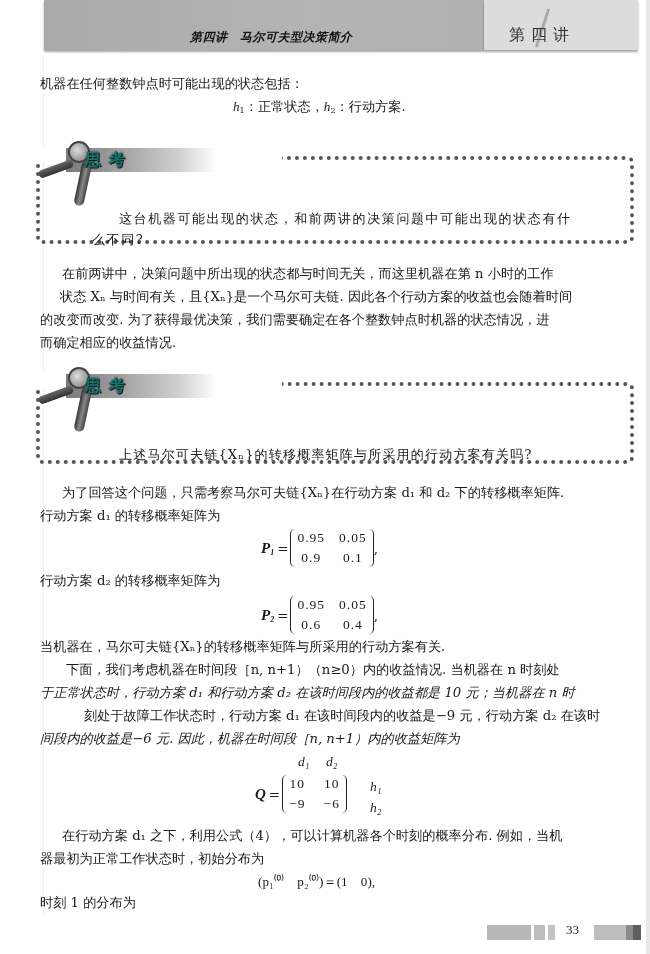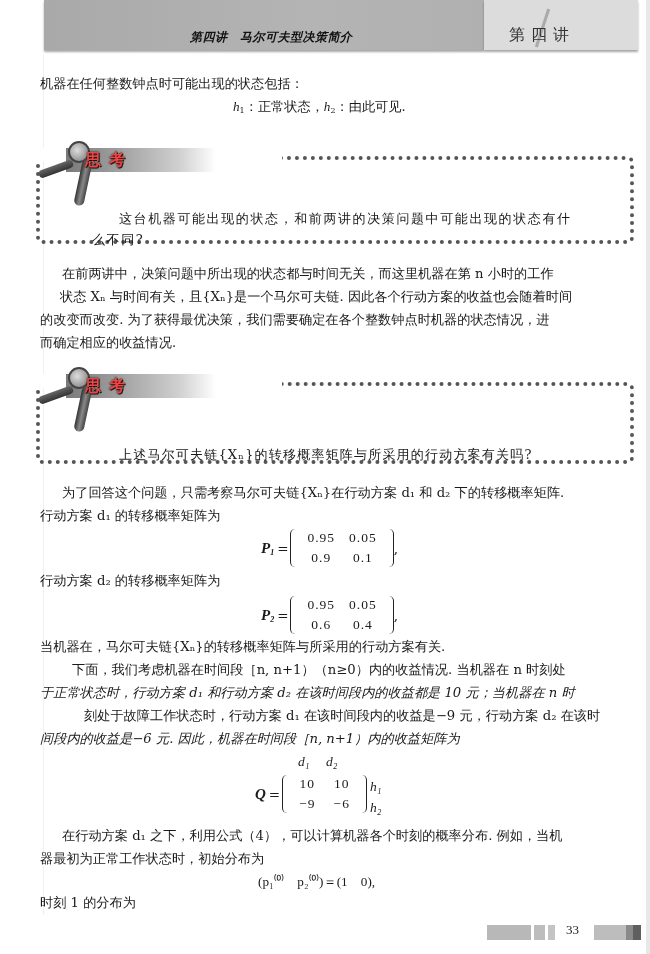--- a/index.html
+++ b/index.html
@@ -38,41 +38,41 @@
     }
     .think-mask {
       position: absolute; background: #fff;
     }
     .think-banner {
       position: absolute; height: 24px;
       background: linear-gradient(90deg, #7a7a7a 0%, #9a9a9a 30%, #cfcfcf 75%, rgba(255,255,255,0) 100%);
     }
     .think-label {
       position: absolute; font-family: "DejaVu Sans", sans-serif; font-size: 16px; font-weight: bold;
-      color: #ef4444; text-shadow: 0 0 2px #000, 1px 1px 0 #222; letter-spacing: 8px;
+      color: #0f766e; text-shadow: 0 0 2px #000, 1px 1px 0 #222; letter-spacing: 8px;
     }
     .pushpin-head {
       position: absolute; width: 18px; height: 18px; border-radius: 50%;
       border: 2px solid #444; background: radial-gradient(circle at 40% 40%, #ddd, #777);
     }
     .pushpin-body {
       position: absolute; width: 10px; height: 46px; border-radius: 5px;
       background: linear-gradient(90deg, #333, #888, #444); transform: rotate(12deg);
     }
     .pushpin-arm {
       position: absolute; width: 36px; height: 8px; border-radius: 4px;
       background: linear-gradient(180deg, #666, #333); transform: rotate(-20deg);
     }
     .think-text { position: absolute; font-size: 13px; line-height: 21px; letter-spacing: 1.6px; white-space: nowrap; margin-top: 28px; }
     .matrix { position: absolute; display: flex; align-items: center; font-size: 13.5px; }
     .mat-label { font-weight: bold; font-style: italic; font-family: "Liberation Serif", serif; font-size: 15px; margin-right: 3px; }
     .mat-eq { margin-right: 2px; }
     .bracket {
       display: grid; grid-template-columns: auto auto; column-gap: 14px; row-gap: 4px;
-      padding: 1px 16px; border-left: 1.4px solid #222; border-right: 1.4px solid #222; border-radius: 5px;
+      padding: 1px 6px; border-left: 1.4px solid #222; border-right: 1.4px solid #222; border-radius: 5px;
       font-family: "Liberation Serif", serif; font-size: 13.5px; letter-spacing: 1px;
     }
     .bracket span { text-align: center; }
     .footer-block { position: absolute; top: 925px; height: 15px; }
     .page-number { position: absolute; left: 566px; top: 922px; font-size: 13px; font-family: "Liberation Serif", serif; }
     .margin-line { position: absolute; left: 43px; top: 55px; width: 1px; height: 860px; background: #f0f0f0; }
     .right-edge { position: absolute; left: 646px; top: 0; width: 4px; height: 954px; background: #e8e8e8; }
   </style>
 </head>
 <body>
@@ -81,21 +81,21 @@
 <div class="header-right"></div>
 <div class="header-slash"></div>
 <div class="header-title">第四讲　马尔可夫型决策简介</div>
 <div class="header-chapter">第四讲</div>
 
 <div class="margin-line"></div>
 <div class="right-edge"></div>
 
 <div class="text" style="left:40px; top:74px;">机器在任何整数钟点时可能出现的状态包括：</div>
 <div class="text" style="left:233px; top:97px;">
-  <span class="math-i">h</span><sub>1</sub><span>：正常状态，</span><span class="math-i">h</span><sub>2</sub><span>：由此可见.</span>
+  <span class="math-i">h</span><sub>1</sub><span>：正常状态，</span><span class="math-i">h</span><sub>2</sub><span>：行动方案.</span>
 </div>
 
 <div class="think-box" style="left:36px; top:156px; width:590px; height:80px;"></div>
 <div class="think-mask" style="left:32px; top:148px; width:250px; height:14px;"></div>
 <div class="think-banner" style="left:66px; top:148px; width:150px;"></div>
 <div class="pushpin-arm" style="left:38px; top:165px;"></div>
 <div class="pushpin-body" style="left:78px; top:160px;"></div>
 <div class="pushpin-head" style="left:68px; top:141px;"></div>
 <div class="think-label" style="left:85px; top:150px;">思考</div>
 <div class="think-text" style="left:119px; top:180px;">这台机器可能出现的状态，和前两讲的决策问题中可能出现的状态有什</div>
@@ -139,21 +139,21 @@
     <span>0.95</span>
     <span>0.05</span>
     <span>0.6</span>
     <span>0.4</span>
   </div>
   <span>,</span>
 </div>
 
 <div class="text" style="left:40px; top:637px;">当机器在，马尔可夫链{Xₙ}的转移概率矩阵与所采用的行动方案有关.</div>
 
-<div class="text" style="left:72px; top:660px;">下面，我们考虑机器在时间段［n, n+1）（n≥0）内的收益情况. 当机器在 n 时刻处</div>
+<div class="text" style="left:66px; top:660px;">下面，我们考虑机器在时间段［n, n+1）（n≥0）内的收益情况. 当机器在 n 时刻处</div>
 <div class="text" style="left:40px; top:683px;font-style:italic;">于正常状态时，行动方案 d₁ 和行动方案 d₂ 在该时间段内的收益都是 10 元；当机器在 n 时</div>
 <div class="text" style="left:40px; top:706px;margin-left:44px;">刻处于故障工作状态时，行动方案 d₁ 在该时间段内的收益是−9 元，行动方案 d₂ 在该时</div>
 <div class="text" style="left:40px; top:729px;font-style:italic;">间段内的收益是−6 元. 因此，机器在时间段［n, n+1）内的收益矩阵为</div>
 
 <div class="text math-i" style="left:298px; top:752px; font-size:13.5px;">d₁</div>
 <div class="text math-i" style="left:326px; top:752px; font-size:13.5px;">d₂</div>
 <div class="matrix" style="left:255px; top:775px;">
   <span class="mat-label">Q</span>
   <span class="mat-eq">=</span>
   <div class="bracket" style="column-gap:18px;">

